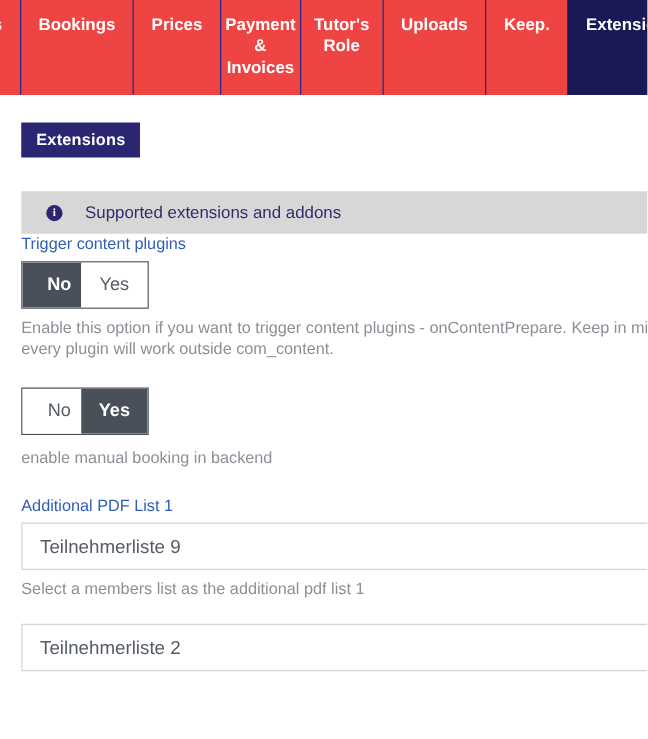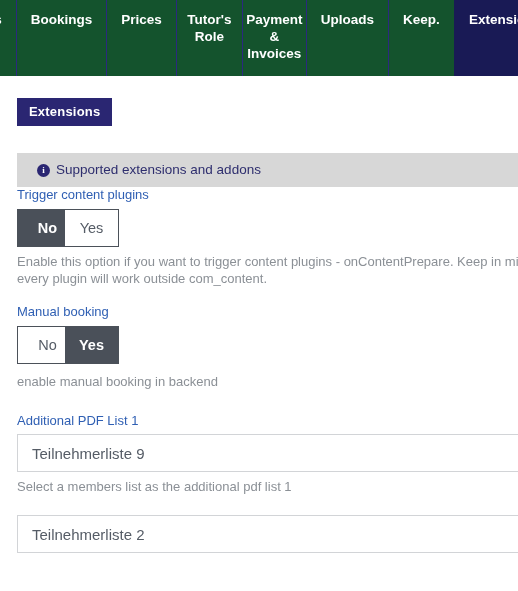--- a/index.html
+++ b/index.html
@@ -11,21 +11,21 @@
     height: 591px;
     overflow: hidden;
     background: #ffffff;
     font-family: "Liberation Sans", sans-serif;
   }
 
   
   .navbar {
     width: 100%;
     height: 76px;
-    background: #14532d;
+    background: #ef4444;
     display: flex;
     align-items: flex-start;
     overflow: hidden;
     position: relative;
   }
   .nav-tab {
     height: 76px;
     display: flex;
     align-items: flex-start;
     justify-content: center;
@@ -91,21 +91,21 @@
     font-size: 9px;
     font-weight: bold;
     font-family: "Liberation Serif", serif;
     display: inline-flex;
     align-items: center;
     justify-content: center;
     margin-right: 6px;
     flex: 0 0 auto;
     line-height: 1;
   }
-  .alert-text { line-height: 16px; }
+  .alert-text { line-height: 16px; margin-left: 12px; }
 
   .field-group { margin: 0 0 0 17px; }
   .field-label {
     display: block;
     color: #2f5fb3;
     font-size: 13px;
     line-height: 16px;
   }
 
   
@@ -167,25 +167,25 @@
 <div class="navbar">
   <div class="nav-tab clipped">
     <span>rses</span>
   </div>
   <div class="nav-tab">
     <span>Bookings</span>
   </div>
   <div class="nav-tab">
     <span>Prices</span>
   </div>
+  <div class="nav-tab" style="width:64px;">
+    <span>Payment &amp; Invoices</span>
+  </div>
   <div class="nav-tab" style="width:66px;">
     <span>Tutor's Role</span>
-  </div>
-  <div class="nav-tab" style="width:64px;">
-    <span>Payment &amp; Invoices</span>
   </div>
   <div class="nav-tab">
     <span>Uploads</span>
   </div>
   <div class="nav-tab">
     <span>Keep.</span>
   </div>
   <div class="nav-tab active">
     <span>Extensions</span>
   </div>
@@ -205,21 +205,20 @@
     <label class="field-label">Trigger content plugins</label>
     <div class="btn-group">
       <div class="btn-toggle w-no active">No</div>
       <div class="btn-toggle w-yes">Yes</div>
     </div>
     <div class="help-text" style="margin-top:6px;">Enable this option if you want to trigger content plugins - onContentPrepare. Keep in mind not every plugin will work outside com_content.</div>
   </div>
 
   
   <div class="field-group" style="margin-top:17px;">
-    <label class="field-label">Manual booking</label>
     <div class="btn-group">
       <div class="btn-toggle w-no">No</div>
       <div class="btn-toggle w-yes active">Yes</div>
     </div>
     <div class="help-text" style="margin-top:9px;">enable manual booking in backend</div>
   </div>
 
   
   <div class="field-group" style="margin-top:23px;">
     <label class="field-label">Additional PDF List 1</label>

